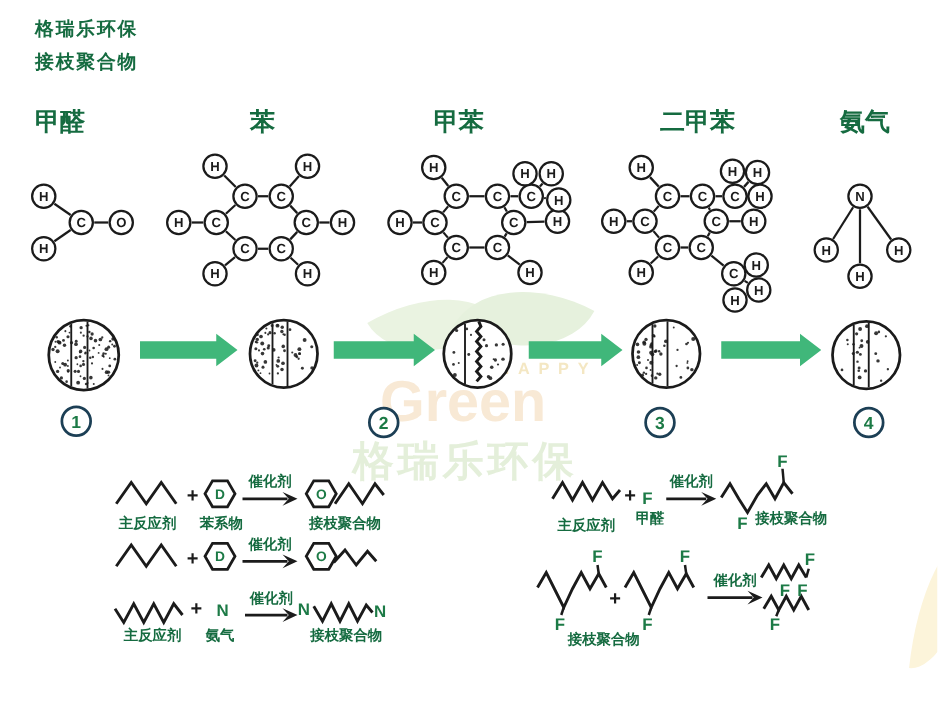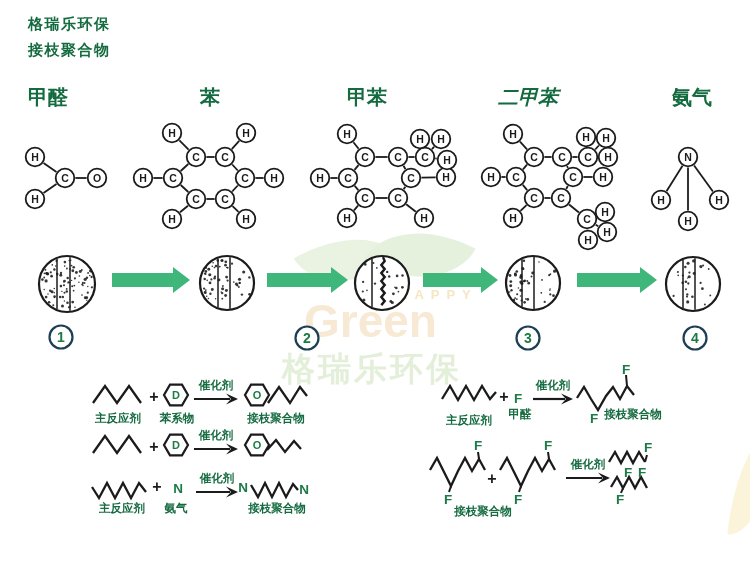--- a/index.html
+++ b/index.html
@@ -11,21 +11,21 @@
   .leaf{position:absolute;}
   .leaf1{left:302px;top:231px;width:94px;height:58px;background:#eaf3e1;border-radius:0 100% 0 100%;transform:rotate(-30deg);}
   .leaf2{left:372px;top:223px;width:94px;height:64px;background:#e6f1dd;border-radius:100% 0 100% 0;transform:rotate(28deg);}
   .leaf3{left:733px;top:425px;width:42px;height:112px;background:#fcf4da;border-radius:100% 0 100% 0;transform:rotate(6deg);}
   .wm-happy{position:absolute;left:398px;top:287px;font-size:13px;font-weight:bold;letter-spacing:7px;color:#f4e7c3;}
   .wm-green{position:absolute;left:304px;top:294px;font-size:46px;font-weight:bold;color:#f8e9d5;}
   .wm-company{position:absolute;left:282px;top:347px;font-size:33px;font-weight:bold;color:#e4efda;letter-spacing:3px;}
   #diagram-svg{position:absolute;left:0;top:0;z-index:1;}
   .header{position:absolute;left:28px;top:11px;z-index:2;color:#156b40;font-weight:bold;font-size:15px;line-height:26px;letter-spacing:1.5px;}
   .mol-label{position:absolute;top:84px;z-index:2;transform:translateX(-50%);font-size:20px;font-weight:bold;color:#156b40;white-space:nowrap;}
-  .ml-1{left:48px;}.ml-2{left:210px;}.ml-3{left:367px;text-align:center;}.ml-4{left:528px;font-style:italic;}.ml-5{left:692px;}
+  .ml-1{left:48px;}.ml-2{left:210px;}.ml-3{left:367px;text-align:center;}.ml-4{left:558px;}.ml-5{left:692px;}
 </style>
 </head>
 <body>
 
 <div class="canvas">
 
   <div class="wm">
     <div class="leaf leaf1"></div>
     <div class="leaf leaf2"></div>
     <div class="leaf leaf3"></div>

